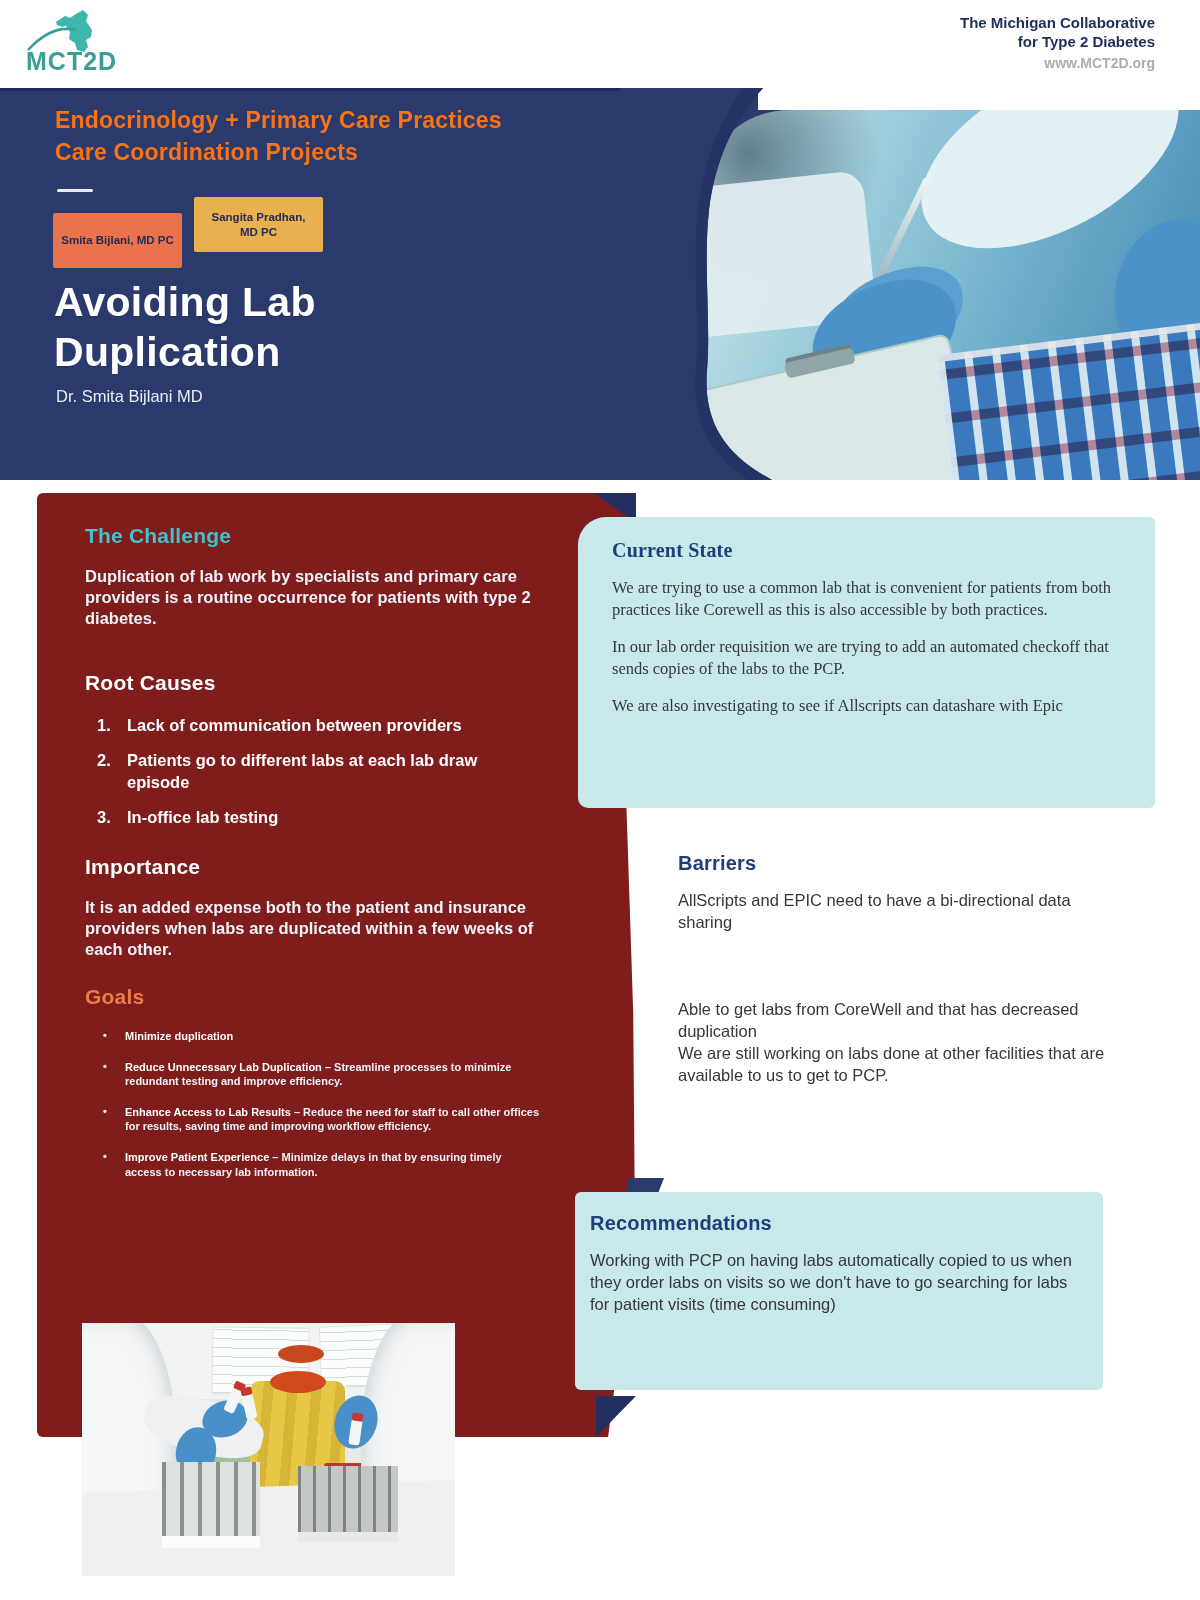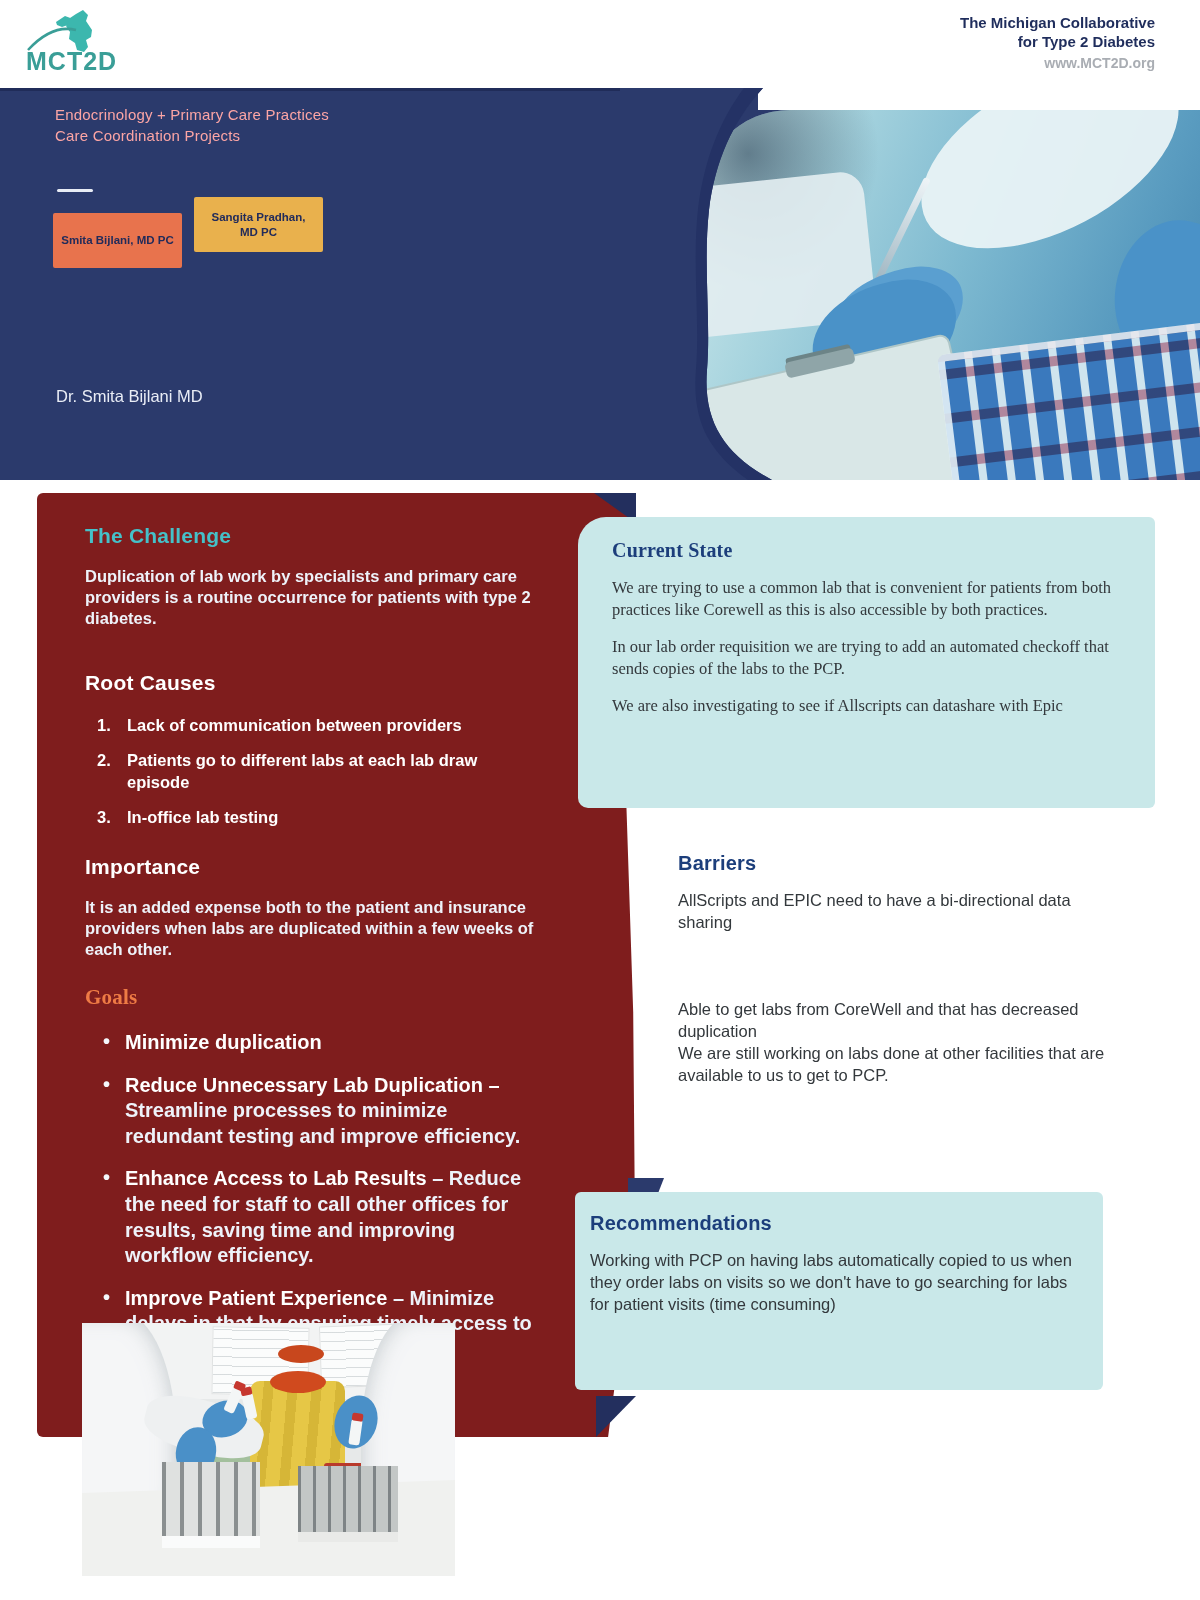--- a/index.html
+++ b/index.html
@@ -9,22 +9,22 @@
   
   .topbar{position:absolute;left:0;top:0;width:1200px;height:88px;background:#fff;}
   .logo{position:absolute;left:18px;top:6px;}
   .orgblock{position:absolute;right:45px;top:14px;text-align:right;}
   .orgline{font-size:15px;font-weight:bold;color:#1f2d5c;line-height:1.25;}
   .website{font-size:14px;color:#a9adb3;margin-top:3px;font-weight:bold;}
 
   
   .band{position:absolute;left:0;top:88px;width:1200px;height:392px;background:#2b3a6c;
         border-top:3px solid #202c59;box-sizing:border-box;}
-  .eyebrow{position:absolute;left:55px;top:14px;color:#fca5a5;font-size:15px;
-           font-weight:400;line-height:1.38;letter-spacing:.2px;}
+  .eyebrow{position:absolute;left:55px;top:14px;color:#f97316;font-size:23px;
+           font-weight:700;line-height:1.38;letter-spacing:.2px;}
   .divider{position:absolute;left:57px;top:98px;width:36px;height:3px;background:#e8ecf5;border-radius:2px;}
   .badges{position:absolute;left:53px;top:106px;display:flex;gap:12px;}
   .badge{width:129px;height:55px;display:flex;align-items:center;justify-content:center;
          text-align:center;font-size:11.5px;font-weight:600;color:#222b5a;
          border-radius:2px;padding:4px 8px;box-sizing:border-box;line-height:1.3;}
   .badge.b1{background:#e8734d;margin-top:16px;}
   .badge.b2{background:#e9b14d;}
   .title{position:absolute;left:54px;top:186px;color:#ffffff;font-size:41px;font-weight:800;
          line-height:1.22;letter-spacing:.3px;text-shadow:0 1px 0 rgba(0,0,0,.18);}
   .subtitle{position:absolute;left:56px;top:296px;color:#e9edf6;font-size:16.5px;font-weight:500;}
@@ -65,29 +65,29 @@
   .shade-tr{position:absolute;left:594px;top:493px;width:42px;height:30px;background:#232f5e;
         clip-path:polygon(0 0,100% 100%,100% 0);}
   .shade-br{position:absolute;left:596px;top:1396px;width:40px;height:41px;background:#232f5e;
         clip-path:polygon(0 0,100% 0,0 100%);}
   .notch{position:absolute;left:628px;top:1178px;width:36px;height:72px;background:#2b3a6c;
         clip-path:polygon(0 0,100% 0,22% 100%,0 100%);}
 
   .lp-h{font-size:21px;font-weight:bold;letter-spacing:.2px;margin:0;}
   .lp-h.teal{color:#45c1c9;}
   .lp-h.white{color:#ffffff;}
-  .lp-h.orange{color:#ee7b45;font-family:Liberation Serif, serif;}
+  .lp-h.orange{color:#ee7b45;}
   .lp-p{color:#eef2f9;font-size:16.5px;font-weight:600;line-height:1.28;margin:18px 0 0 0;}
   .rc-list{list-style:none;margin:20px 0 0 0;padding:0 0 0 12px;counter-reset:rc;}
   .rc-list li{counter-increment:rc;position:relative;padding-left:30px;margin-bottom:14px;
         color:#ffffff;font-size:16.5px;font-weight:bold;line-height:1.28;}
   .rc-list li::before{content:counter(rc) ".";position:absolute;left:0;top:0;font-weight:bold;}
   .goal-list{list-style:none;margin:20px 0 0 0;padding:0 0 0 14px;}
   .goal-list li{position:relative;padding-left:26px;margin-bottom:17px;color:#eef2f9;
-        font-size:20px;font-weight:600;line-height:1.28;}
+        font-size:11px;font-weight:600;line-height:1.28;}
   .goal-list li::before{content:"•";position:absolute;left:4px;top:-1px;color:#f4f7fc;font-weight:bold;}
   .g-b{font-weight:bold;color:#ffffff;}
   .mt-importance{margin-top:27px;}
   .mt-goals{margin-top:25px;}
   .mt-root{margin-top:42px;}
 
   
   .tealbox{background:#c9e8e9;box-sizing:border-box;}
   .cs-box{position:absolute;left:578px;top:517px;width:577px;height:291px;
         border-radius:28px 6px 6px 10px;padding:22px 34px;font-family:Liberation Serif, serif;}
@@ -160,20 +160,24 @@
   <div class="band">
     <div class="eyebrow">
       <div>Endocrinology + Primary Care Practices</div>
       <div>Care Coordination Projects</div>
     </div>
     <div class="divider"></div>
     <div class="badges">
       <div class="badge b1">Smita Bijlani, MD PC</div>
       <div class="badge b2">Sangita Pradhan, MD PC</div>
     </div>
+    <div class="title">
+      <div>Avoiding Lab</div>
+      <div>Duplication</div>
+    </div>
     <div class="subtitle">Dr. Smita Bijlani MD</div>
   </div>
 
   <div class="hphoto">
     <div class="hp-machine"></div>
     <div class="hp-machine2"></div>
     <div class="hp-sleeve"></div>
     <div class="hp-pen"></div>
     <div class="hp-glove"></div>
     <div class="hp-glove2"></div>

